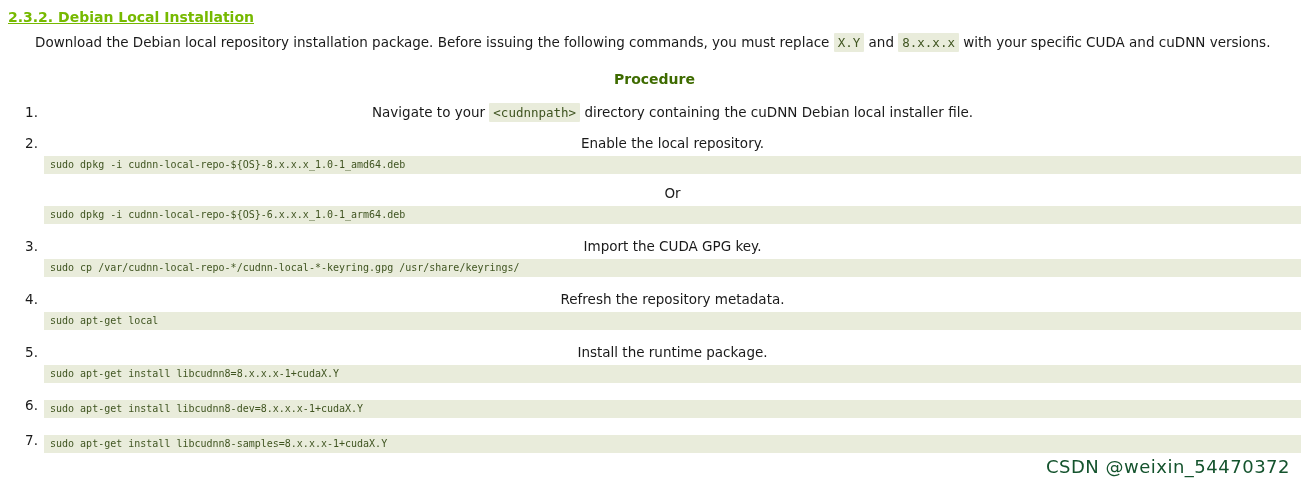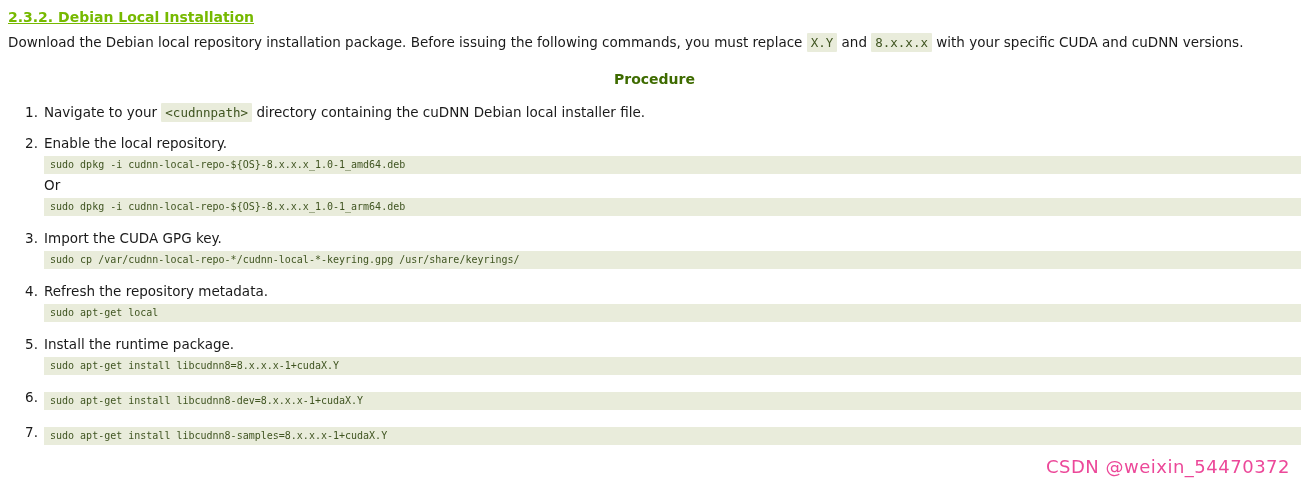--- a/index.html
+++ b/index.html
@@ -23,20 +23,21 @@
   h3.section-heading a {
     color: #76b900;
     text-decoration: underline;
     cursor: pointer;
   }
   p.intro {
     margin-top: 7px;
     line-height: 19px;
     white-space: nowrap;
     padding-right: 8px;
+    margin-left: 27px;
   }
   code.inline-code {
     font-family: "DejaVu Sans Mono", "Liberation Mono", monospace;
     font-size: 12.5px;
     line-height: 1;
     color: #3f5420;
     background: #e9ecdb;
     padding: 2px 4px;
     border-radius: 1px;
     white-space: nowrap;
@@ -63,42 +64,43 @@
     text-align: right;
     padding-right: 6px;
     line-height: 18px;
   }
   .step-body {
     flex: 1 1 auto;
     min-width: 0;
   }
   .step-text {
     line-height: 18px;
+    text-align: center;
   }
   .step-text.or-label {
-    margin-top: 2px;
+    margin-top: 10px;
   }
   pre.codeblock {
     margin-top: 4px;
     background: #e9ecdb;
     color: #3f5420;
     font-family: "DejaVu Sans Mono", "Liberation Mono", monospace;
     font-size: 10px;
     line-height: 14px;
     padding: 2px 0 2px 6px;
     white-space: pre;
     overflow: hidden;
   }
   .watermark {
     position: absolute;
     right: 17px;
     bottom: 7px;
     font-size: 18px;
     letter-spacing: 0.5px;
-    color: #ec4899;
+    color: #14532d;
     text-shadow: 0 1px 0 rgba(255,255,255,0.7);
     pointer-events: none;
   }
 </style>
 </head>
 <body>
 
 <div class="page">
 
   <h3 class="section-heading"><a>2.3.2. Debian Local Installation</a></h3>
@@ -115,21 +117,21 @@
         <p class="step-text"><span>Navigate to your </span><code class="inline-code">&lt;cudnnpath&gt;</code><span> directory containing the cuDNN Debian local installer file.</span></p>
       </div>
     </li>
 
     <li class="step">
       <span class="step-num">2.</span>
       <div class="step-body">
         <p class="step-text">Enable the local repository.</p>
         <pre class="codeblock">sudo dpkg -i cudnn-local-repo-${OS}-8.x.x.x_1.0-1_amd64.deb</pre>
         <p class="step-text or-label">Or</p>
-        <pre class="codeblock">sudo dpkg -i cudnn-local-repo-${OS}-8.x.x.x_1.0-1_arm64.deb</pre>
+        <pre class="codeblock">sudo dpkg -i cudnn-local-repo-${OS}-6.x.x.x_1.0-1_arm64.deb</pre>
       </div>
     </li>
 
     <li class="step">
       <span class="step-num">3.</span>
       <div class="step-body">
         <p class="step-text">Import the CUDA GPG key.</p>
         <pre class="codeblock">sudo cp /var/cudnn-local-repo-*/cudnn-local-*-keyring.gpg /usr/share/keyrings/</pre>
       </div>
     </li>

